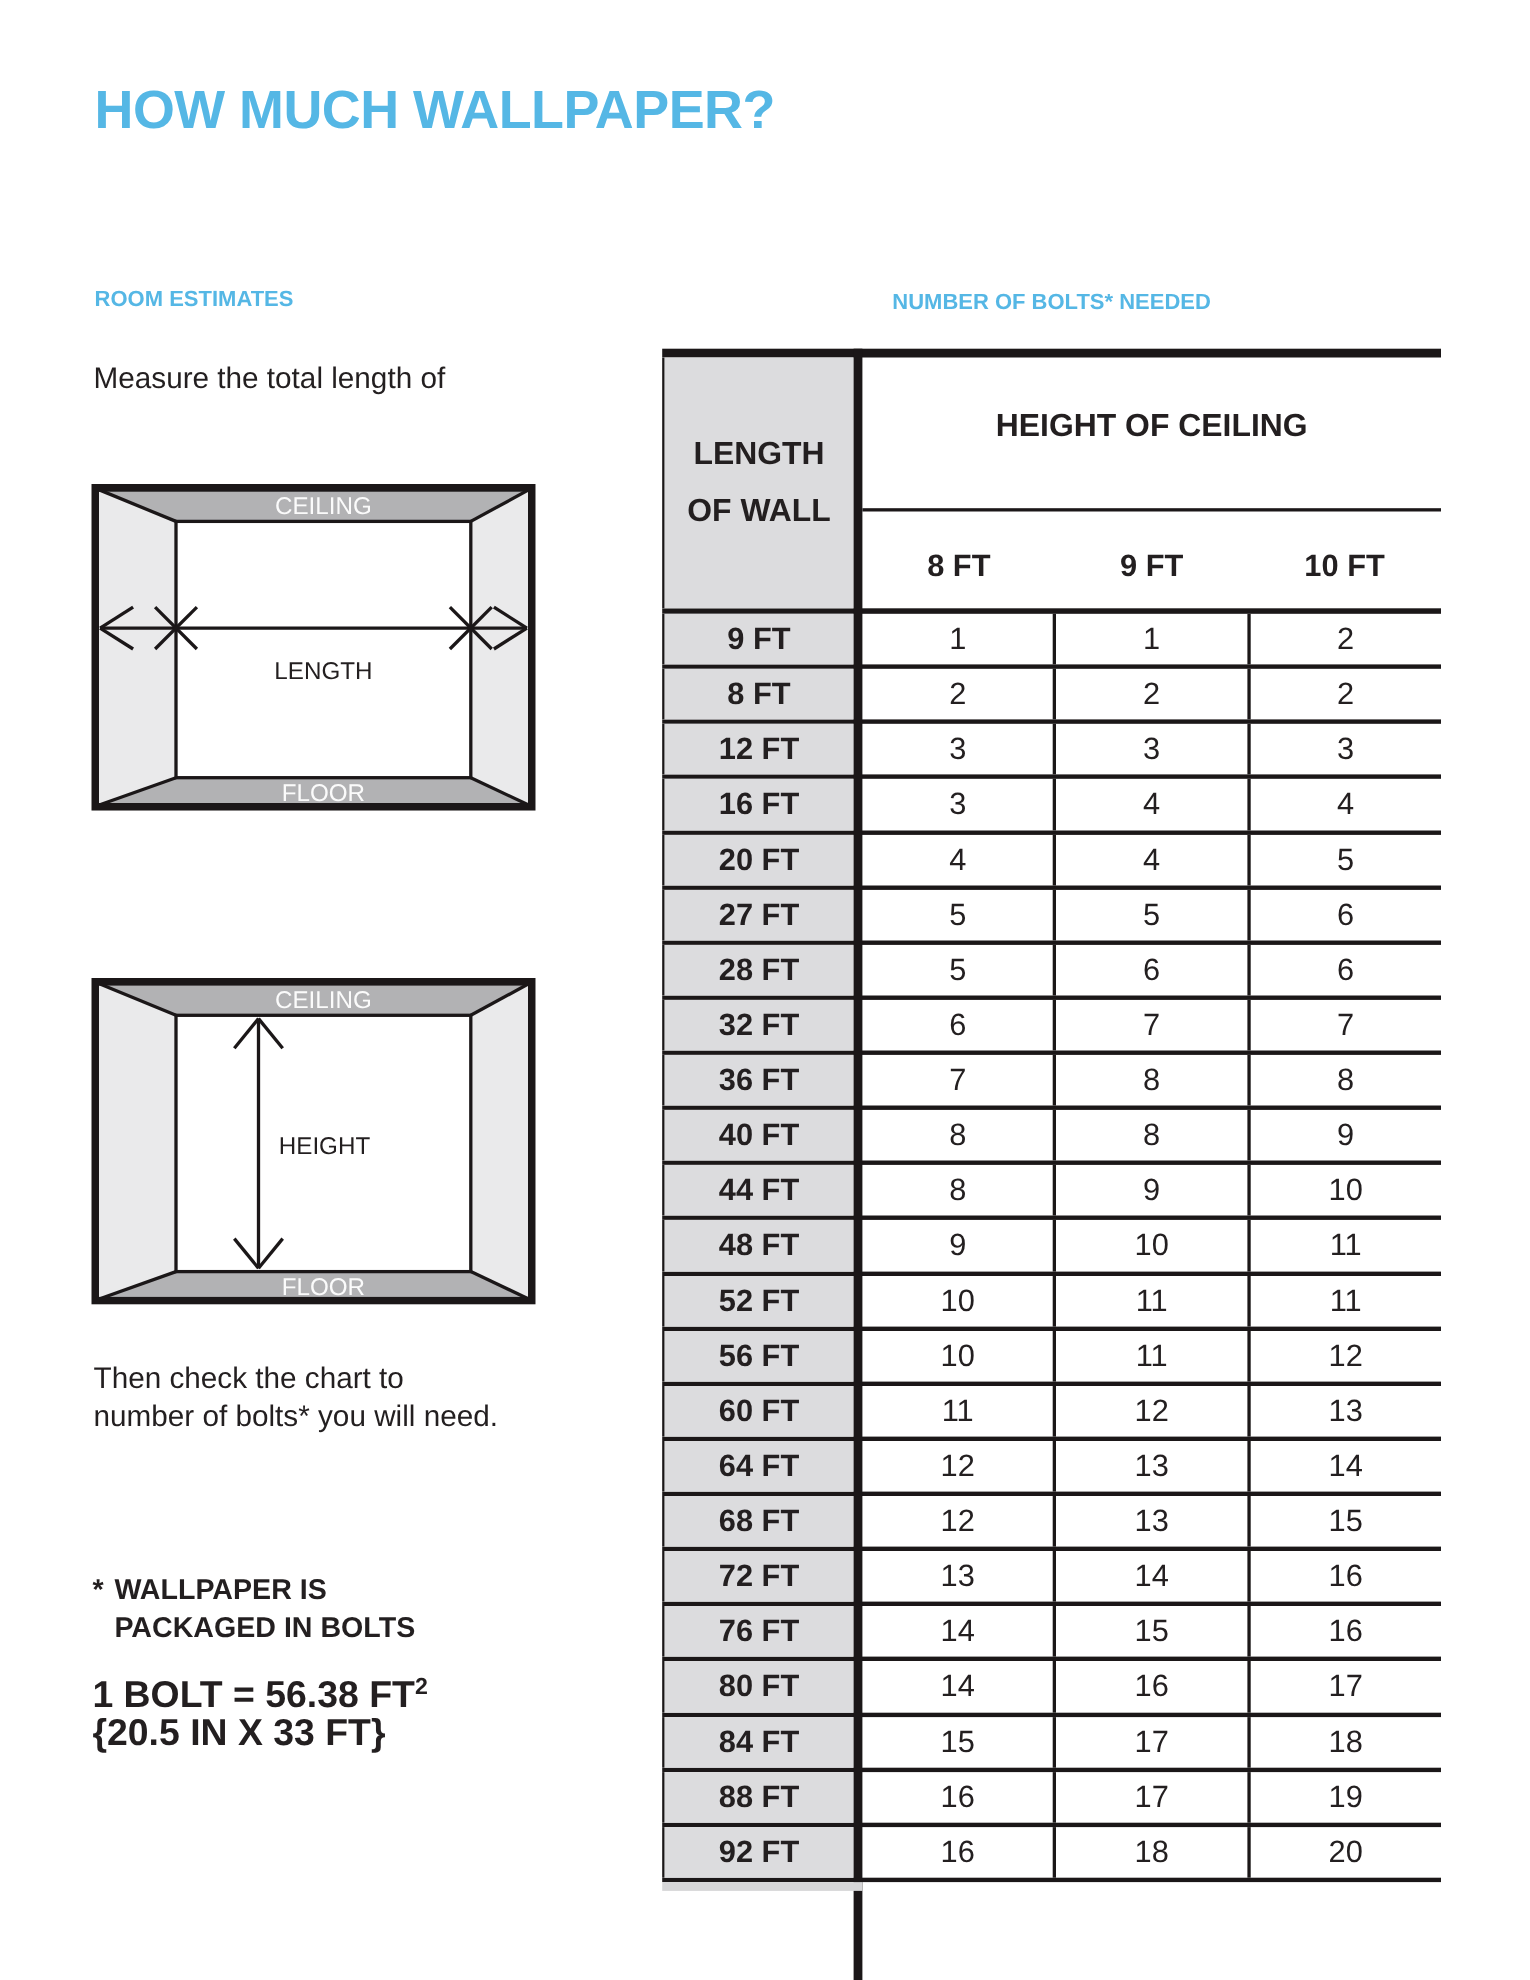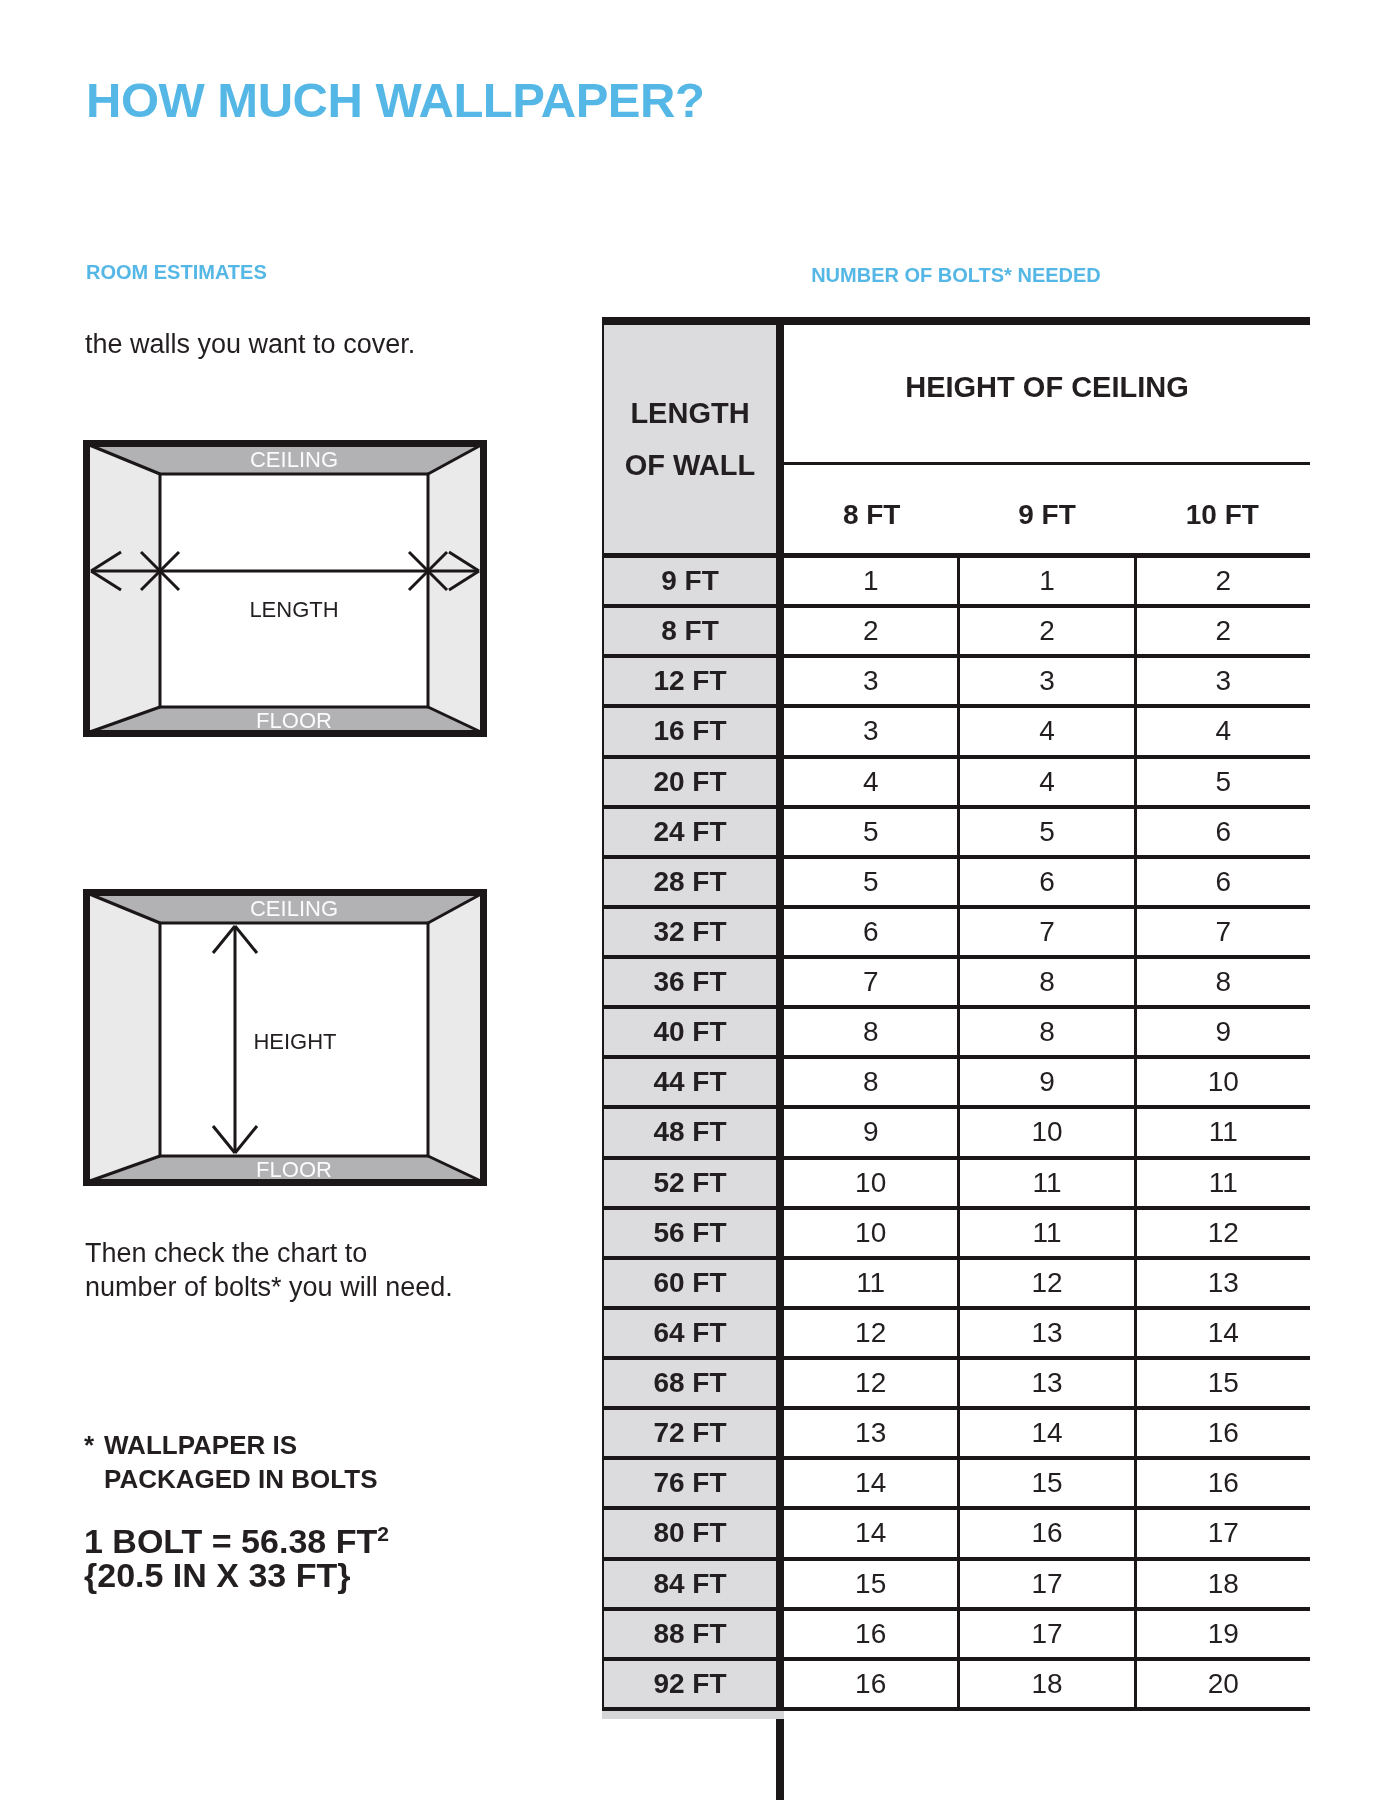--- a/index.html
+++ b/index.html
@@ -66,21 +66,21 @@
 </head>
 <body>
 
 <div id="canvas" style="--accent: #55b7e5;">
 
   <div class="abs page-title">HOW MUCH WALLPAPER?</div>
 
   <div class="abs section-heading" style="left:86px;top:261px;">ROOM ESTIMATES</div>
 
   <div class="abs body-para" style="left:85px;top:326px;">
-    <div>the walls you want to cover.</div>
+    <div>Measure the total length of</div>
   </div>
 
   <svg class="abs diagram" style="top:440px;" width="404" height="297" viewBox="0 0 404 297">
     <polygon points="4,4 400,4 345,34 77,34" fill="#b2b2b4"></polygon>
     <polygon points="4,293 400,293 345,267 77,267" fill="#b2b2b4"></polygon>
     <polygon points="4,4 77,34 77,267 4,293" fill="#eaeaeb"></polygon>
     <polygon points="400,4 345,34 345,267 400,293" fill="#eaeaeb"></polygon>
     <rect x="77" y="34" width="268" height="233" fill="#ffffff" stroke="#1b1718" stroke-width="3"></rect>
     <line x1="4" y1="4" x2="77" y2="34" stroke="#1b1718" stroke-width="3"></line>
     <line x1="400" y1="4" x2="345" y2="34" stroke="#1b1718" stroke-width="3"></line>
@@ -197,21 +197,21 @@
         </div>
         <div class="trow">
           <div class="lbl">20 FT</div>
           <div class="dcells">
             <div class="dcell">4</div>
             <div class="dcell">4</div>
             <div class="dcell">5</div>
           </div>
         </div>
         <div class="trow">
-          <div class="lbl">24 FT</div>
+          <div class="lbl">27 FT</div>
           <div class="dcells">
             <div class="dcell">5</div>
             <div class="dcell">5</div>
             <div class="dcell">6</div>
           </div>
         </div>
         <div class="trow">
           <div class="lbl">28 FT</div>
           <div class="dcells">
             <div class="dcell">5</div>

